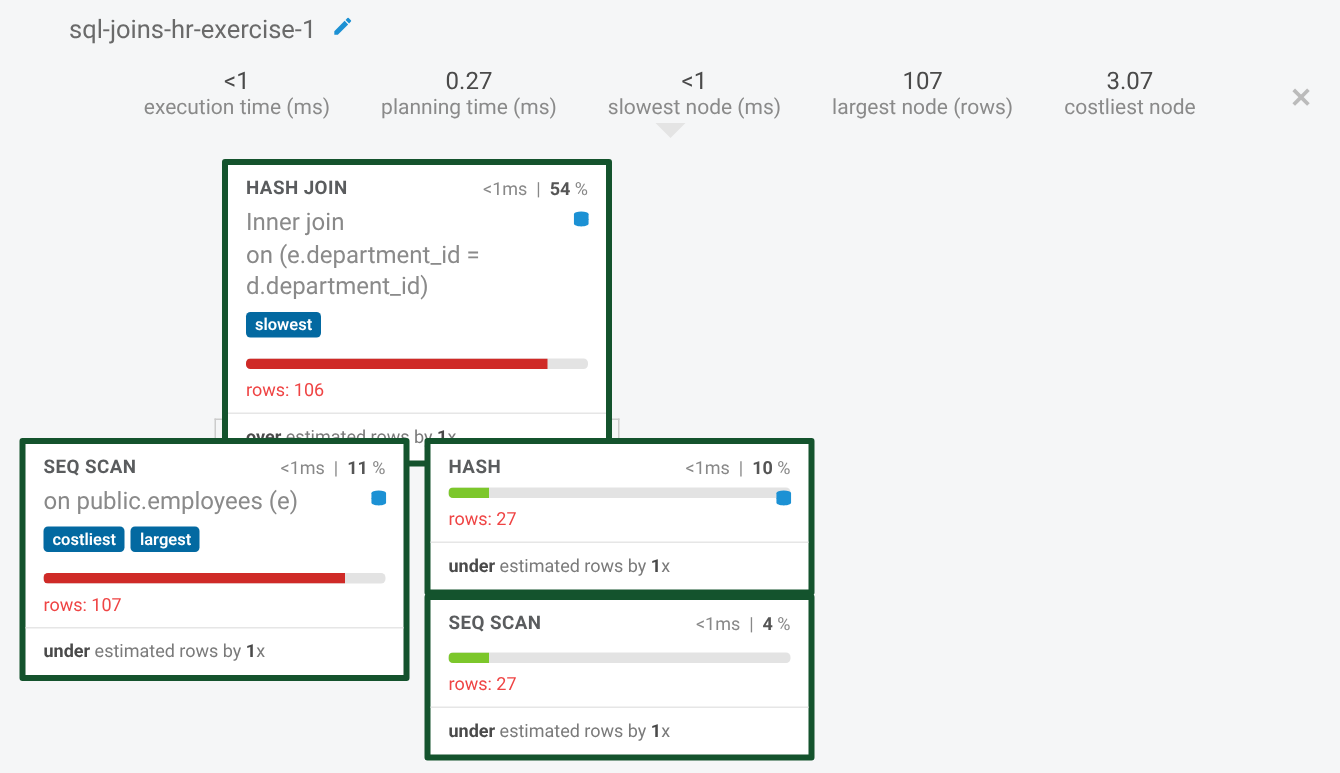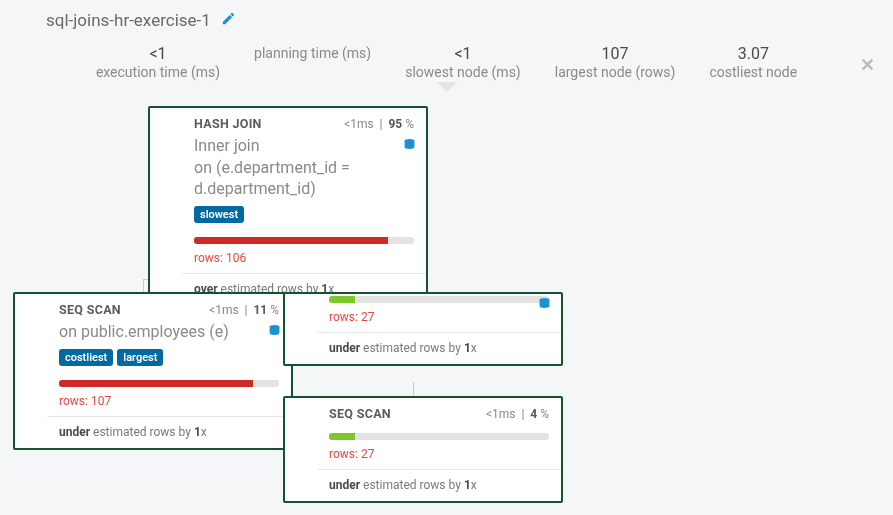--- a/index.html
+++ b/index.html
@@ -45,26 +45,25 @@
     width: 0; height: 0;
     border-left: 10px solid transparent;
     border-right: 10px solid transparent;
     border-top: 10px solid #e4e4e4;
     margin: 2px auto 0;
   }
   .canvas { position: relative; margin-top: 4px; }
   .node {
     position: absolute;
     background: #fff;
-    border: 2px solid #14532d;
+    border: 4px solid #14532d;
     border-radius: 2px;
-    width: 280px;
+    width: 260px;
     font-size: 12.5px;
     color: #696b6d;
-    padding-left: 32px;
   }
   .node-head {
     display:flex; justify-content:space-between; align-items:center;
     padding: 8px 12px 4px;
   }
   .node-title { font-weight: 700; color: #5a5c5e; letter-spacing: .3px; }
   .node-meta { color: #888; font-size: 12px; }
   .node-meta b { color: #555; }
   .node-body { padding: 0 12px 6px; position: relative; }
   .body-text { font-size: 16px; color: #8a8a8a; line-height: 1.35; }
@@ -103,20 +102,21 @@
       </svg>
   </span>
 </div>
 
 <div class="stats-bar">
   <div class="stat">
     <div class="stat-value">&lt;1</div>
     <div class="stat-label">execution time (ms)</div>
   </div>
   <div class="stat">
+    <div class="stat-value">0.27</div>
     <div class="stat-label">planning time (ms)</div>
   </div>
   <div class="stat">
     <div class="stat-value">&lt;1</div>
     <div class="stat-label">slowest node (ms)</div>
   </div>
   <div class="stat">
     <div class="stat-value">107</div>
     <div class="stat-label">largest node (rows)</div>
   </div>
@@ -131,21 +131,21 @@
 <div class="canvas">
 
   <div class="connector" style="left:143px; top:183px; width:270px; height:13px;"></div>
   <div class="vline" style="left:278px; top:171px; height:12px;"></div>
   <div class="vline" style="left:413px; top:286px; height:14px;"></div>
 
   <div class="node" style="left:148px; top:10px;">
     <div class="node-head">
       <span class="node-title">HASH JOIN</span>
       <span class="node-meta">
-        <span>&lt;1</span><span>ms</span> &nbsp;|&nbsp; <b><span>95</span></b> %
+        <span>&lt;1</span><span>ms</span> &nbsp;|&nbsp; <b><span>54</span></b> %
       </span>
     </div>
     <div class="node-body">
       <span class="db-icon"><svg width="13" height="15" viewBox="0 0 24 24" fill="currentColor">
             <ellipse cx="12" cy="5" rx="9" ry="3.2"></ellipse>
             <path d="M3 5v6c0 1.8 4 3.2 9 3.2s9-1.4 9-3.2V5"></path>
             <path d="M3 11v6c0 1.8 4 3.2 9 3.2s9-1.4 9-3.2v-6"></path>
           </svg></span>
       <div class="body-text">
         <span>Inner</span> <span class="word">join</span><br>
@@ -186,20 +186,26 @@
     </div>
     <div class="bar-wrap">
         <div class="bar-red" style="width:88%"></div>
       </div>
     <div class="rows"><span>rows:</span> <span>107</span></div>
     <div class="sep"></div>
     <div class="est"><b>under</b> <span>estimated rows by</span> <b><span>1</span></b><span>x</span></div>
   </div>
 
   <div class="node" style="left:283px; top:196px;">
+    <div class="node-head">
+      <span class="node-title">HASH</span>
+      <span class="node-meta">
+        <span>&lt;1</span><span>ms</span> &nbsp;|&nbsp; <b><span>10</span></b> %
+      </span>
+    </div>
     <div class="node-body" style="padding-bottom:0">
       <span class="db-icon"><svg width="13" height="15" viewBox="0 0 24 24" fill="currentColor">
             <ellipse cx="12" cy="5" rx="9" ry="3.2"></ellipse>
             <path d="M3 5v6c0 1.8 4 3.2 9 3.2s9-1.4 9-3.2V5"></path>
             <path d="M3 11v6c0 1.8 4 3.2 9 3.2s9-1.4 9-3.2v-6"></path>
           </svg></span>
     </div>
     <div class="bar-wrap" style="margin-top:2px">
         <div class="bar-green" style="width:12%"></div>
       </div>

